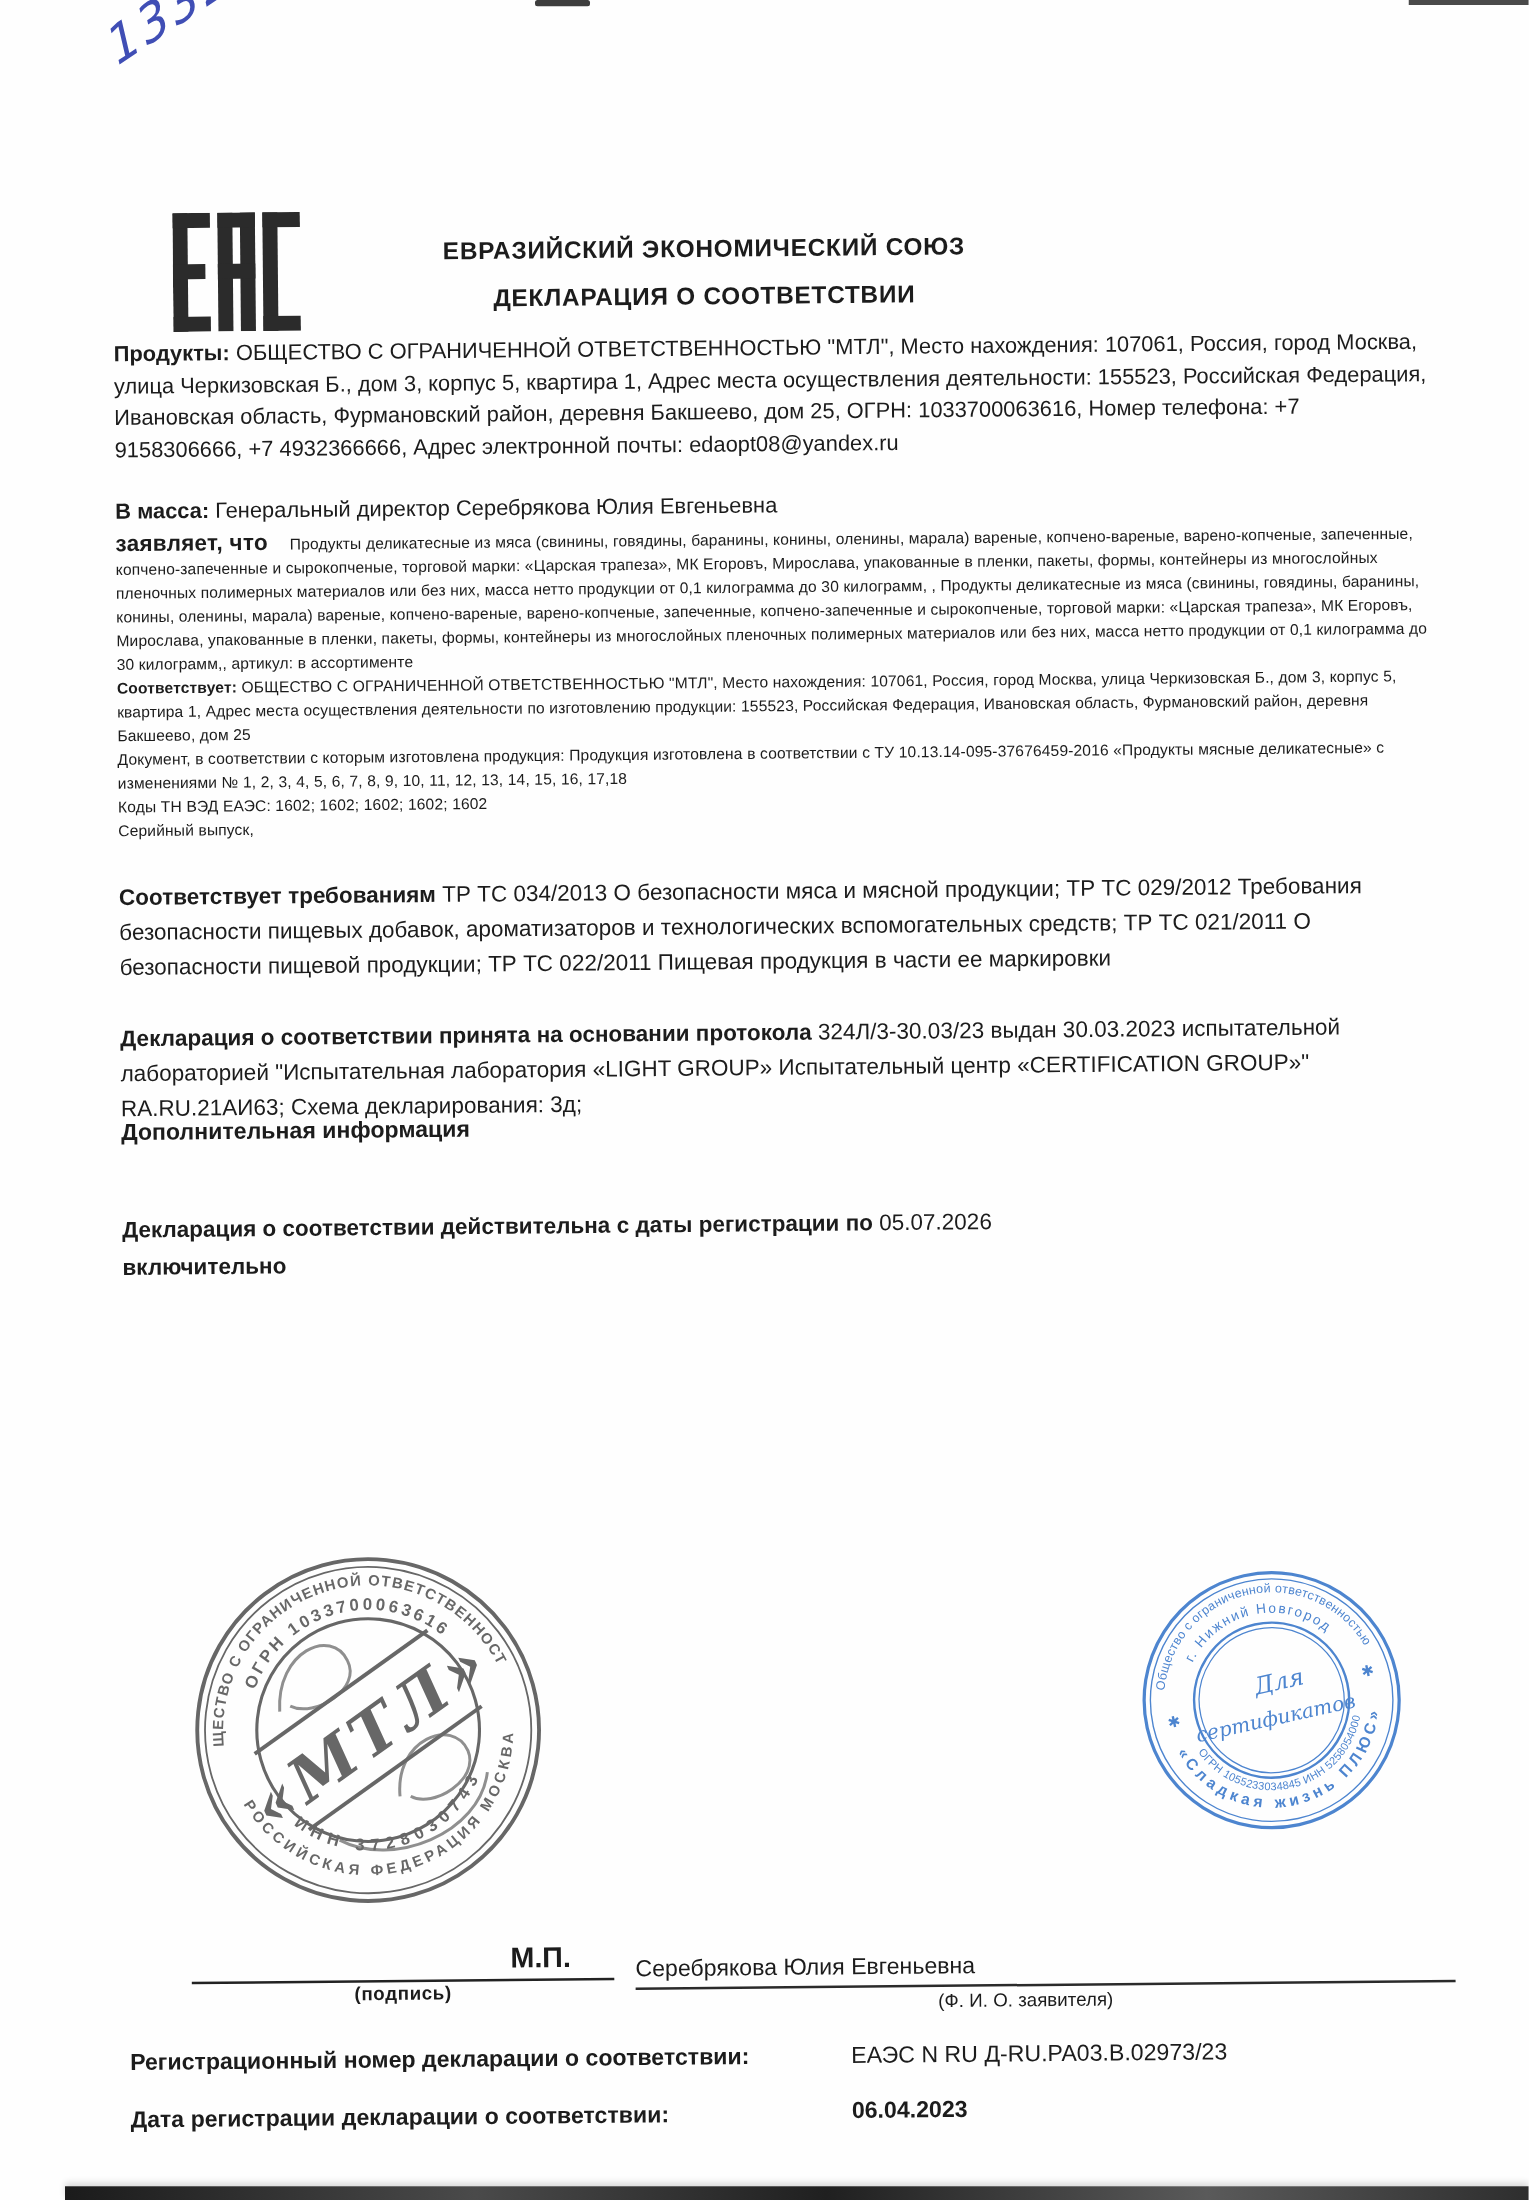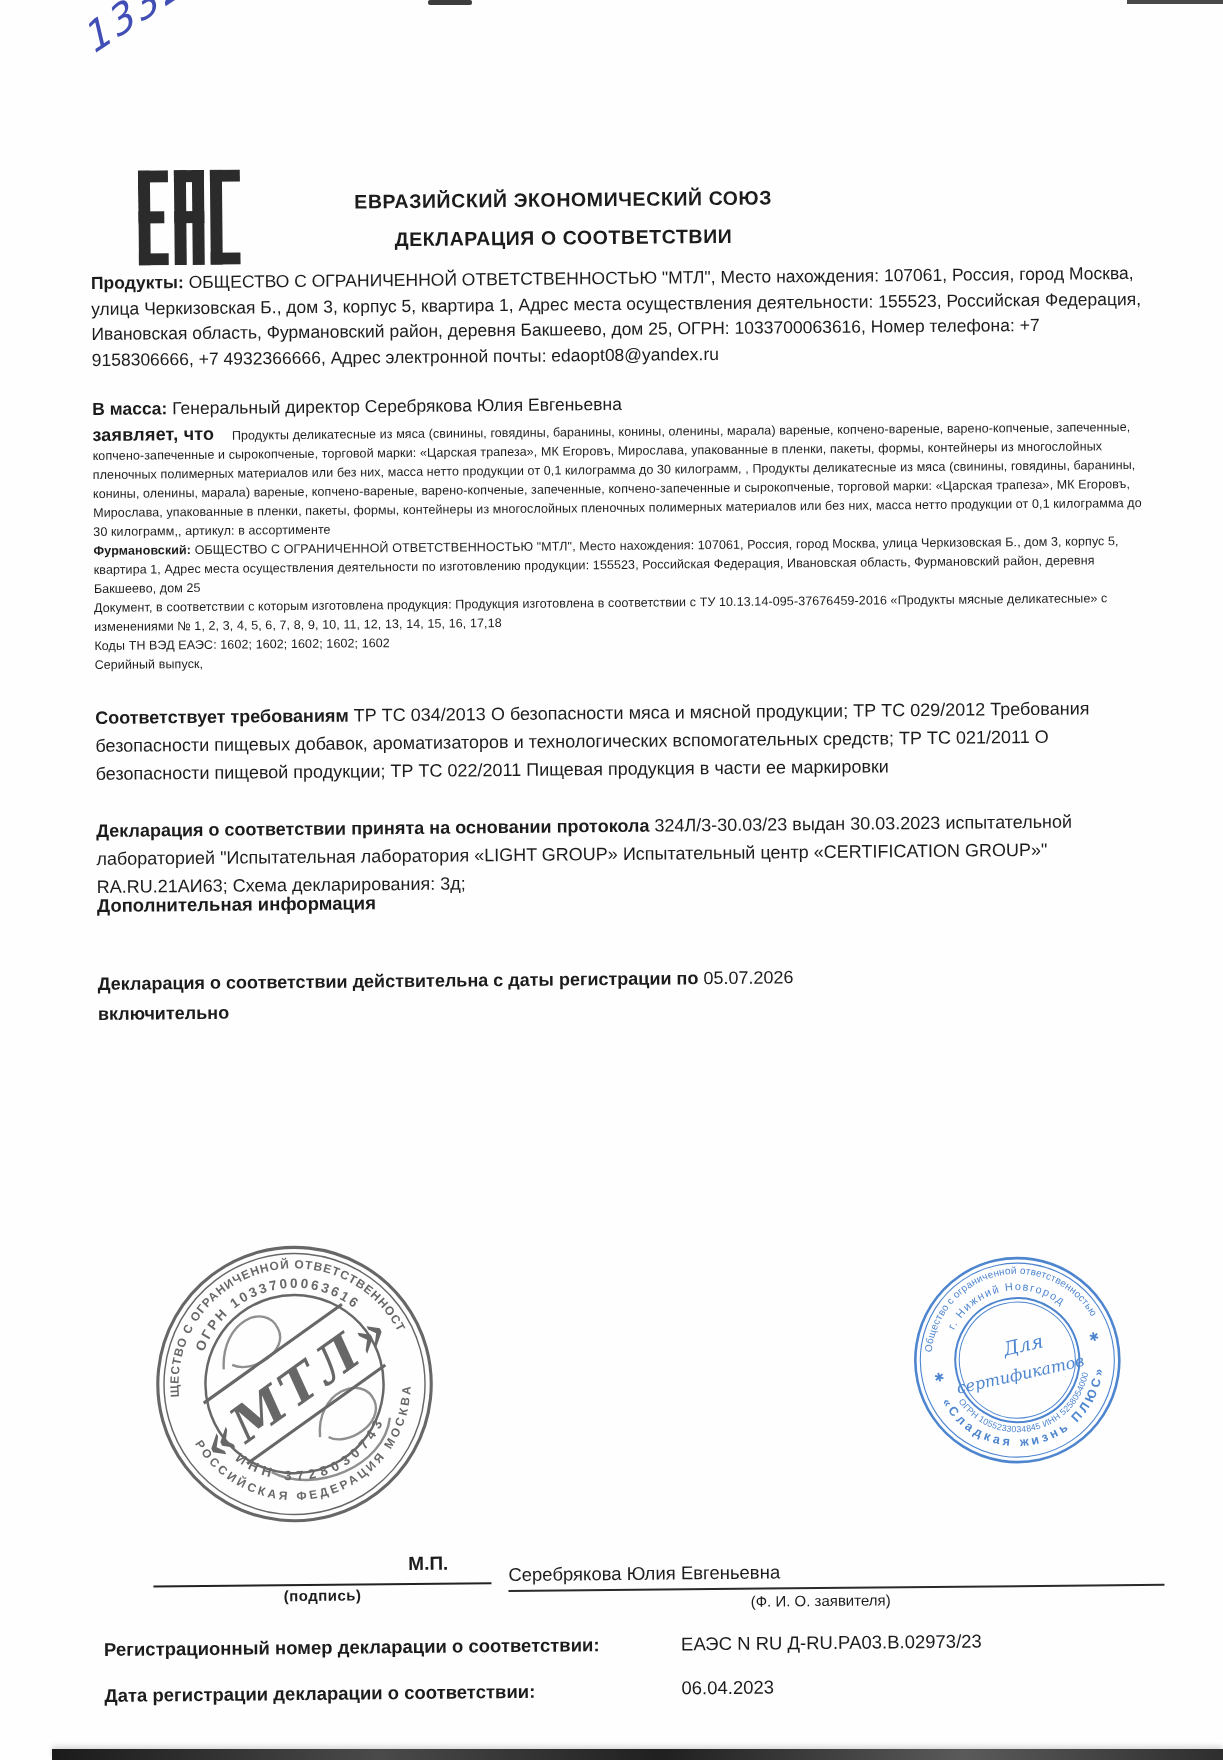--- a/index.html
+++ b/index.html
@@ -23,31 +23,31 @@
   .applicant{left:95px;top:266px;width:1052px;}
   .inperson{left:95px;top:392px;width:1052px;}
   .fineblock{left:95px;top:421px;width:1052px;}
   .fine{font-size:12.5px;line-height:19px;margin:0;letter-spacing:.1px;}
   .fine .biglead{font-size:18px;font-weight:bold;letter-spacing:.2px;padding-right:14px;}
   .complies{left:95px;top:699px;width:1060px;font-size:18px;line-height:28px;}
   .basis{left:95px;top:812px;width:1060px;font-size:18px;line-height:28px;}
   .addinfo{left:95px;top:890px;font-size:18.5px;font-weight:bold;}
   .validity{left:95px;top:964px;width:1060px;font-size:18px;line-height:30px;}
   .validity .suffix{display:block;font-weight:bold;}
-  .mp{left:400px;top:1551px;font-size:19px;font-weight:bold;}
+  .mp{left:400px;top:1551px;font-size:23px;font-weight:bold;}
   .fioblock{left:468px;top:1563px;width:688px;}
   .fioname{font-size:18.5px;margin-left:32px;padding-bottom:4px;}
   .fioline{border-bottom:2px solid #2a2a2a;}
   .fiocaption{text-align:center;font-size:15px;padding-top:3px;}
   .signline{left:145px;top:1581px;width:338px;border-top:2px solid #222;}
   .signcaption{text-align:center;font-size:15px;padding-top:1px;font-weight:bold;letter-spacing:.5px;}
   .regrow-label{font-size:18.5px;font-weight:bold;}
   .regrow-value{font-size:18.5px;}
   .row1l{left:95px;top:1634px;} .row1v{left:672px;top:1634px;}
-  .row2l{left:95px;top:1680px;} .row2v{left:672px;top:1678px;}
+  .row2l{left:95px;top:1680px;} .row2v{left:672px;top:1678px;font-weight:bold;}
   
   .stamp-mtl{left:143px;top:1236px;width:290px;height:290px;opacity:.82;}
   .stamp-blue{left:901px;top:1254px;width:220px;height:220px;opacity:.9;}
   svg text{font-family:"Liberation Sans",sans-serif;}
   .arc-mtl-outer{font-size:11.5px;font-weight:bold;letter-spacing:1px;}
   .arc-mtl-ogrn{font-size:13px;font-weight:bold;letter-spacing:2.5px;}
   .arc-mtl-bot{font-size:11.5px;font-weight:bold;letter-spacing:3px;}
   .arc-mtl-inn{font-size:13px;font-weight:bold;letter-spacing:5px;}
   .mtl-center{font-size:48px;font-weight:bold;font-style:italic;letter-spacing:4px;font-family:"DejaVu Serif",serif;}
   .arc-blue-outer{font-size:10px;letter-spacing:0.2px;}
@@ -101,21 +101,21 @@
     <span class="lead">В масса:</span>
     <span>Генеральный директор Серебрякова Юлия Евгеньевна</span>
   </div>
 
   <div class="abs fineblock">
     <p class="fine">
       <span class="biglead">заявляет, что</span>
       <span>Продукты деликатесные из мяса (свинины, говядины, баранины, конины, оленины, марала) вареные, копчено-вареные, варено-копченые, запеченные, копчено-запеченные и сырокопченые, торговой марки: «Царская трапеза», МК Егоровъ, Мирослава, упакованные в пленки, пакеты, формы, контейнеры из многослойных пленочных полимерных материалов или без них, масса нетто продукции от 0,1 килограмма до 30 килограмм, , Продукты деликатесные из мяса (свинины, говядины, баранины, конины, оленины, марала) вареные, копчено-вареные, варено-копченые, запеченные, копчено-запеченные и сырокопченые, торговой марки: «Царская трапеза», МК Егоровъ, Мирослава, упакованные в пленки, пакеты, формы, контейнеры из многослойных пленочных полимерных материалов или без них, масса нетто продукции от 0,1 килограмма до 30 килограмм,, артикул: в ассортименте</span>
     </p>
     <p class="fine">
-      <b>Фурмановский:</b>
+      <b>Соответствует:</b>
       <span>ОБЩЕСТВО С ОГРАНИЧЕННОЙ ОТВЕТСТВЕННОСТЬЮ "МТЛ", Место нахождения: 107061, Россия, город Москва, улица Черкизовская Б., дом 3, корпус 5, квартира 1, Адрес места осуществления деятельности по изготовлению продукции: 155523, Российская Федерация, Ивановская область, Фурмановский район, деревня Бакшеево, дом 25</span>
     </p>
     <p class="fine">Документ, в соответствии с которым изготовлена продукция: Продукция изготовлена в соответствии с ТУ 10.13.14-095-37676459-2016 «Продукты мясные деликатесные» с изменениями  № 1, 2, 3, 4, 5, 6, 7, 8, 9, 10, 11, 12, 13, 14, 15, 16, 17,18</p>
     <p class="fine">Коды ТН ВЭД ЕАЭС: 1602; 1602; 1602; 1602; 1602</p>
     <p class="fine">Серийный выпуск,</p>
   </div>
 
   <div class="abs complies">
     <span class="lead">Соответствует требованиям</span>
     <span>ТР ТС 034/2013 О безопасности мяса и мясной продукции; ТР ТС 029/2012 Требования безопасности пищевых добавок, ароматизаторов и технологических вспомогательных средств; ТР ТС 021/2011 О безопасности пищевой продукции; ТР ТС 022/2011 Пищевая продукция в части ее маркировки</span>

